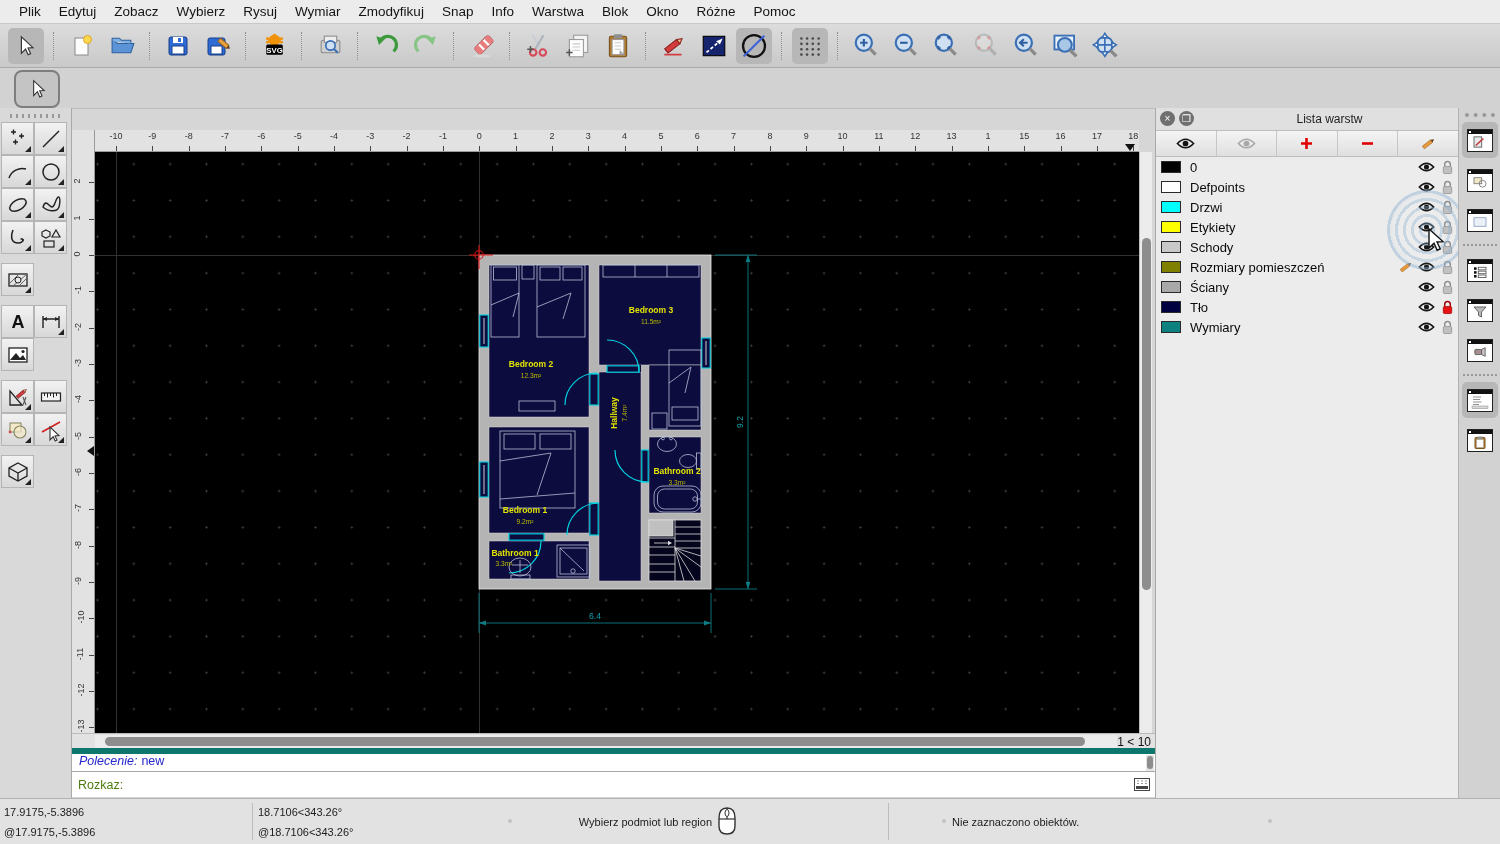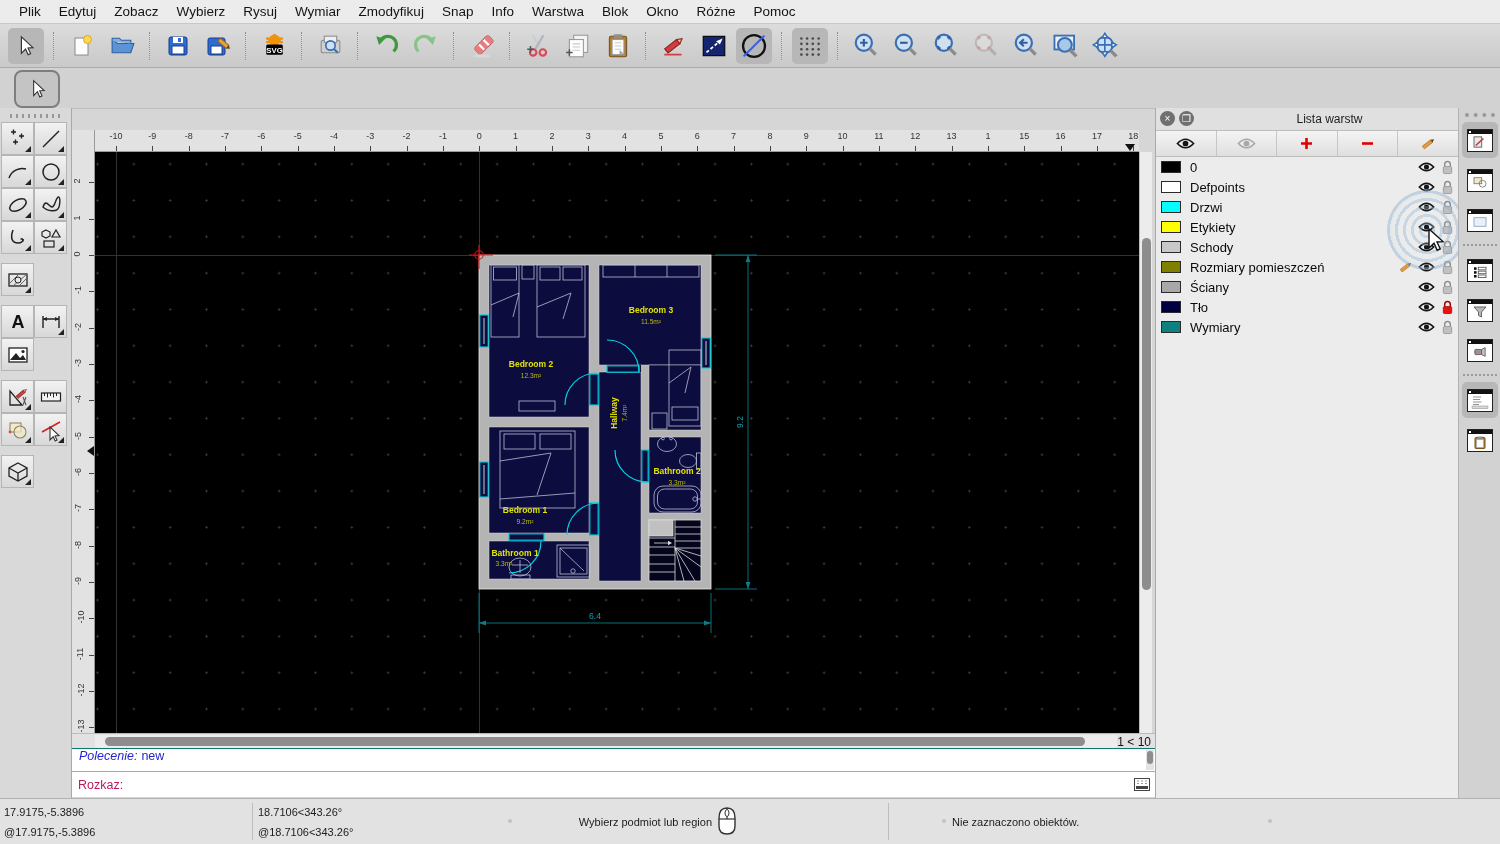--- a/index.html
+++ b/index.html
@@ -41,27 +41,27 @@
   .canvas{left:95px;top:152px;width:1044px;height:581px;background-color:#000;
           background-image:radial-gradient(circle,#3a3a3a 0.9px,transparent 1.3px);
           background-size:36.33px 36.33px;background-position:20.7px 30.3px;overflow:hidden;}
   .axline{position:absolute;background:#323232;}
   .vscroll{left:1139px;top:152px;width:13px;height:581px;background:#ececec;border-left:1px solid #bbb;box-sizing:border-box;}
   .vthumb{position:absolute;left:2px;top:86px;width:9px;height:352px;background:#8d8d8d;border-radius:5px;}
   .hscrollrow{left:72px;top:733px;width:1083px;height:15px;background:#e2e2e2;border-top:1px solid #bbb;box-sizing:border-box;}
   .htrack{position:absolute;left:23px;top:1px;width:1022px;height:13px;background:#ececec;}
   .hthumb{position:absolute;left:10px;top:2px;width:980px;height:9px;background:#8d8d8d;border-radius:5px;}
   .zoomind{position:absolute;right:4px;top:1px;font-size:12px;color:#111;}
-  .cmdhist{left:72px;top:748px;width:1083px;height:23px;background:#fff;border-top:1px solid #0f766e;box-sizing:border-box;font-size:12.5px;}
+  .cmdhist{left:72px;top:748px;width:1083px;height:23px;background:#fff;border-top:6px solid #0f766e;box-sizing:border-box;font-size:12.5px;}
   .cmdhist .lbl{font-style:italic;color:#2626cc;margin-left:7px;}
   .cmdhist .val{color:#2626cc;margin-left:4px;}
   .histscroll{position:absolute;right:1px;top:1px;width:8px;height:20px;background:#e4e4e4;}
   .histthumb{position:absolute;left:1px;top:1px;width:6px;height:13px;background:#8d8d8d;border-radius:3px;}
   .cmdrow{left:72px;top:771px;width:1083px;height:26px;background:#fff;border-top:1px solid #a8a8a8;box-sizing:border-box;display:flex;align-items:center;}
-  .cmdrow .lbl{font-size:12.5px;color:#be185d;margin-left:6px;flex:0 0 auto;}
+  .cmdrow .lbl{font-size:12.5px;color:#4d7c0f;margin-left:6px;flex:0 0 auto;}
   .cmdrow input{flex:1;border:none;outline:none;height:20px;font-size:12.5px;margin-left:4px;background:#fff;}
   .kbdbtn{flex:0 0 auto;width:20px;height:18px;margin-right:3px;display:flex;align-items:center;justify-content:center;}
   
   .lpanel{left:1155px;top:108px;width:303px;height:690px;background:#ececec;border-left:1px solid #a9a9a9;box-sizing:border-box;}
   .lp-head{position:relative;height:22px;background:#e0e0e0;border-bottom:1px solid #bdbdbd;}
   .lp-title{position:absolute;left:0;right:0;top:4px;text-align:center;font-size:12px;color:#222;margin-left:45px;}
   .wbtn{position:absolute;top:3px;width:15px;height:15px;border-radius:50%;background:#6f6f6f;color:#fff;
         display:flex;align-items:center;justify-content:center;font-size:10px;line-height:1;}
   .lp-tools{display:flex;height:25px;border-bottom:1px solid #bdbdbd;}
   .lp-btn{flex:1;border-right:1px solid #c6c6c6;background:linear-gradient(#f4f4f4,#dfdfdf);

